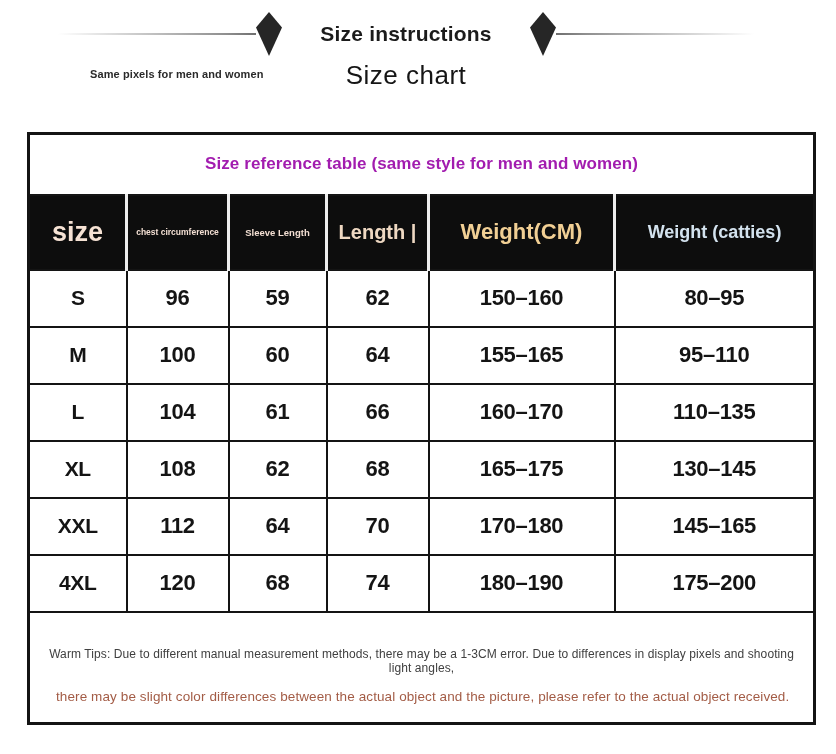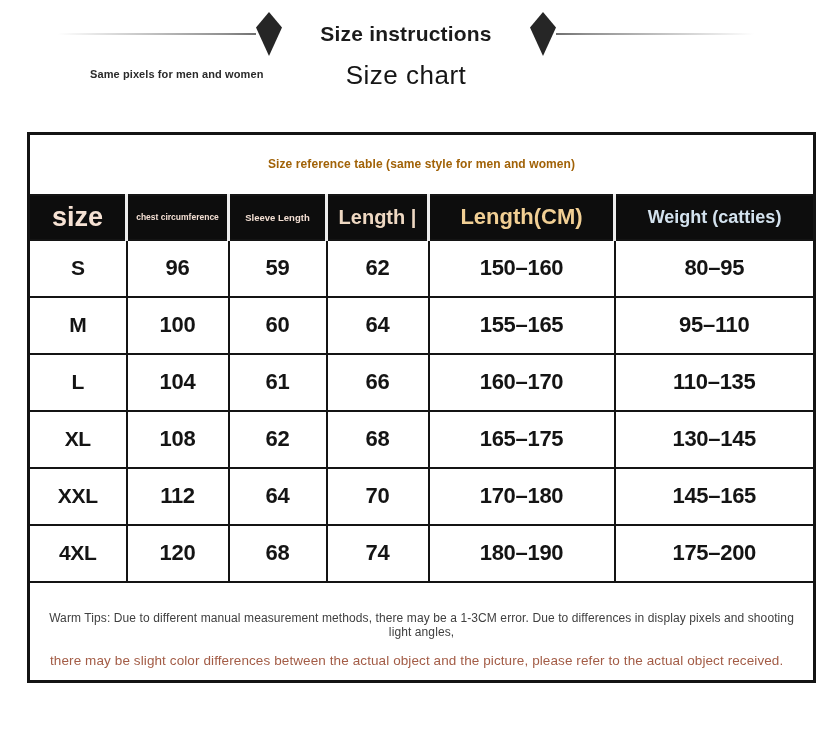--- a/index.html
+++ b/index.html
@@ -22,38 +22,38 @@
   .subtitle  { position:absolute; top:60px; left:0; width:812px; text-align:center;
                font-size:26px; font-weight:400; color:#151515; letter-spacing:.5px; }
 
   
   table.size-table { position:absolute; top:132px; left:27px; width:786px;
                      border-collapse:collapse; border:3px solid #141414;
                      table-layout:fixed; }
   .size-table td, .size-table th { border:2px solid #141414; text-align:center;
                                    vertical-align:middle; }
 
-  tr.caption-row td { height:61px; background:#fff; color:#a16207;
-                      font-size:12px; font-weight:600; letter-spacing:.1px; }
+  tr.caption-row td { height:61px; background:#fff; color:#a21caf;
+                      font-size:17px; font-weight:600; letter-spacing:.1px; }
 
-  tr.header-row th { height:45px; background:#0d0d0d; font-weight:600;
+  tr.header-row th { height:75px; background:#0d0d0d; font-weight:600;
                      border:2px solid #141414; border-left:3px solid #ededed; }
   tr.header-row th:first-child { border-left:2px solid #141414; }
   th.h-size   { font-size:27px; font-weight:600; color:#f6e2d4; }
   th.h-chest  { font-size:8.5px; font-weight:500; color:#f3dfd3; }
   th.h-sleeve { font-size:9.5px; font-weight:700; color:#f3dfd3; }
   th.h-length { font-size:20px; font-weight:500; color:#eed8c2; }
   th.h-height { font-size:22px; font-weight:700; color:#f1cf94; }
   th.h-weight { font-size:18px; font-weight:700; color:#d3e2ee; }
 
   tbody.size-body td { height:57px; font-size:22px; font-weight:700;
                        color:#141414; letter-spacing:-.3px; background:#fff; }
   tbody.size-body td.col0 { font-size:21px; }
 
-  tr.tips-row td { height:84px; background:#fff; padding:12px; }
+  tr.tips-row td { height:84px; background:#fff; padding:18px; }
   .tips-line1 { margin-top:16px; text-align:center; font-size:12px;
                 color:#404040; letter-spacing:.1px; }
   .tips-line2 { margin-top:14px; text-align:left; padding-left:8px;
                 font-size:13.5px; color:#a35c46; letter-spacing:.1px; }
 </style>
 </head>
 <body>
 
 <div class="page">
 
@@ -83,21 +83,21 @@
     </colgroup>
     <tbody>
       <tr class="caption-row">
         <td colspan="6">Size reference table (same style for men and women)</td>
       </tr>
       <tr class="header-row">
         <th class="h-size">size</th>
         <th class="h-chest">chest circumference</th>
         <th class="h-sleeve">Sleeve Length</th>
         <th class="h-length">Length |</th>
-        <th class="h-height">Length(CM)</th>
+        <th class="h-height">Weight(CM)</th>
         <th class="h-weight">Weight (catties)</th>
       </tr>
     </tbody>
     <tbody class="size-body">
         <tr>
           <td class="col0">S</td>
           <td class="col1">96</td>
           <td class="col2">59</td>
           <td class="col3">62</td>
           <td class="col4">150–160</td>

